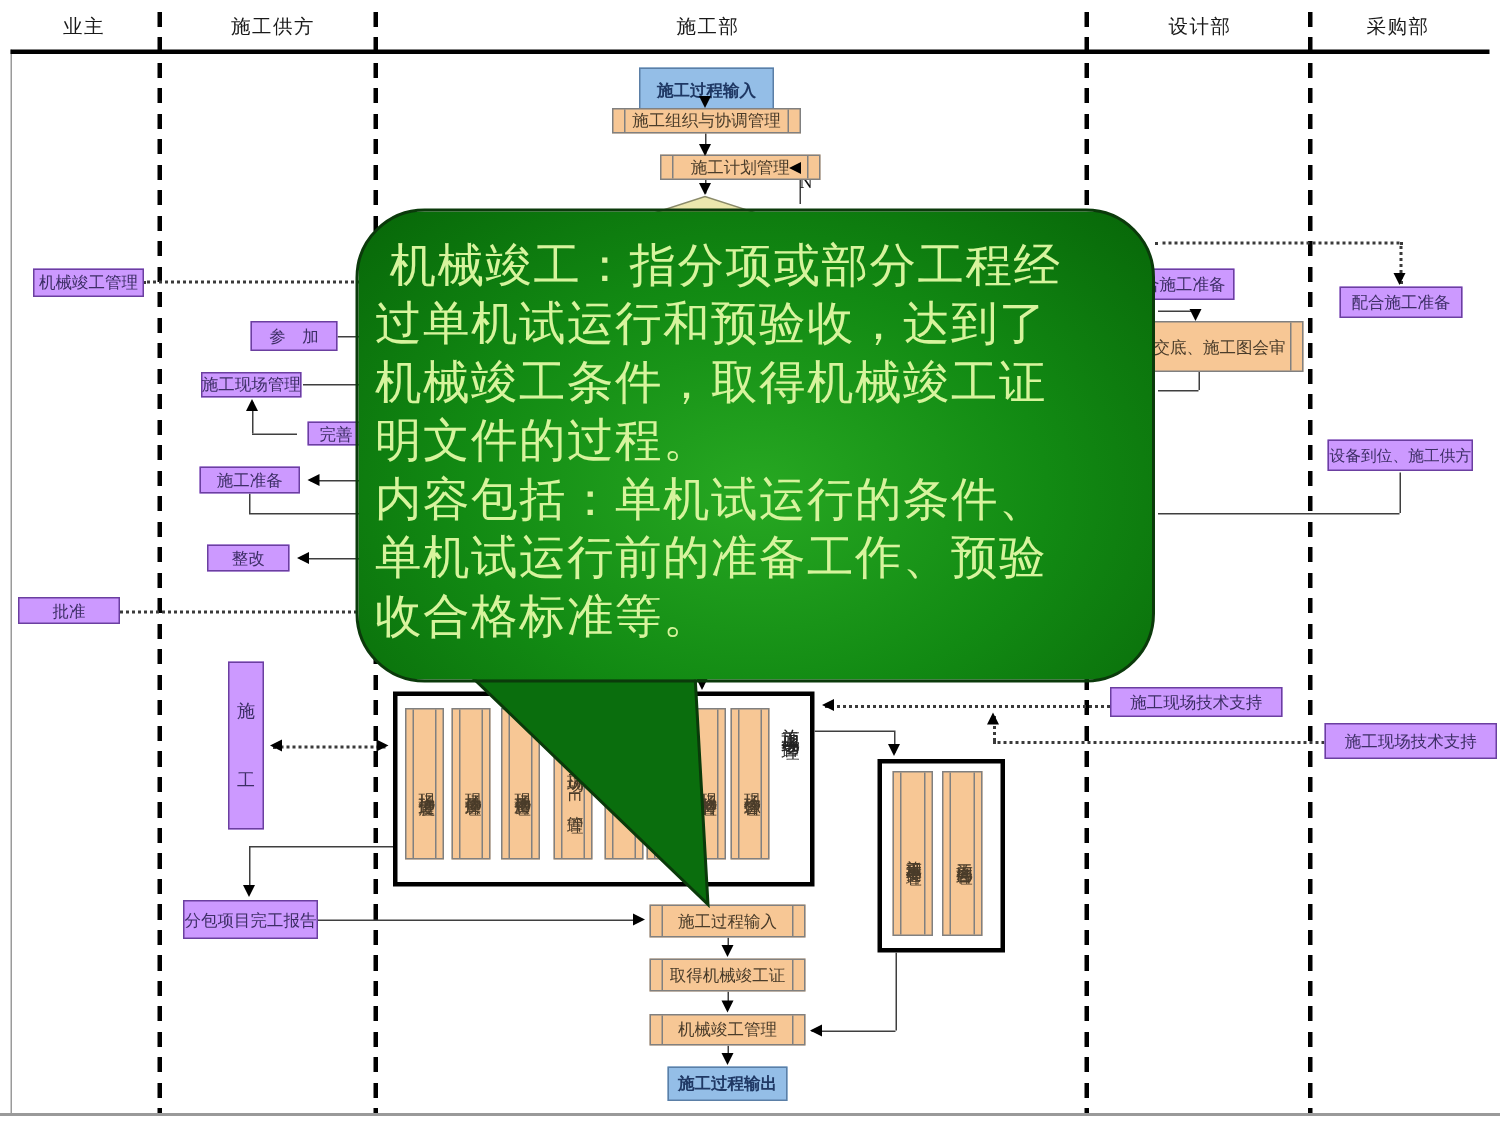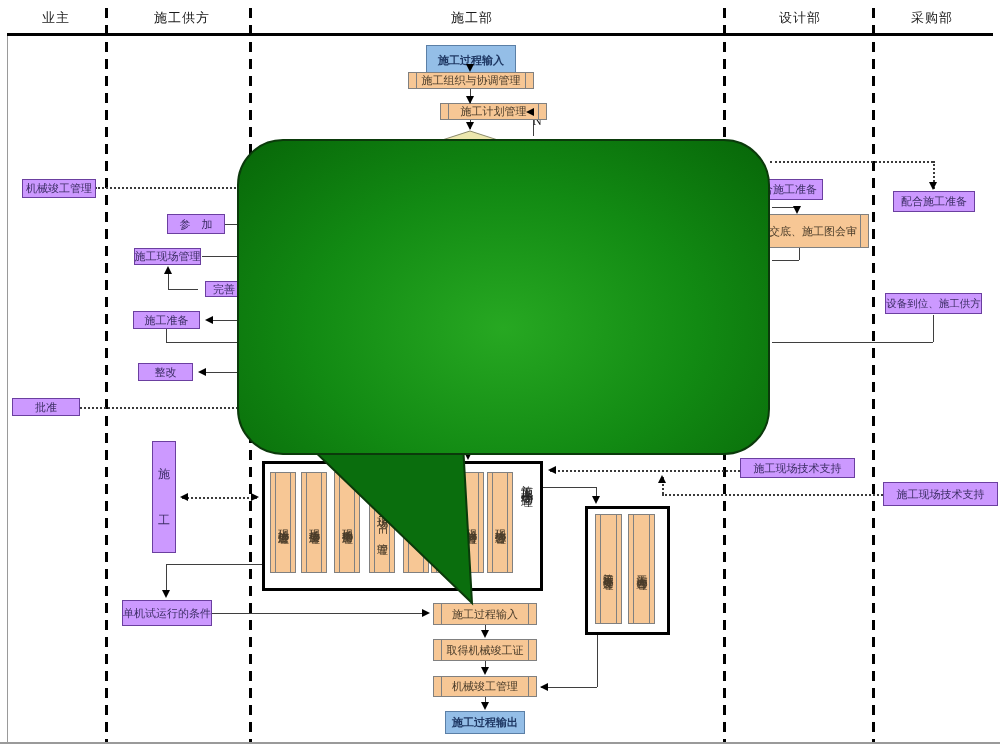--- a/index.html
+++ b/index.html
@@ -147,21 +147,21 @@
   <div class="bx purple" style="left:745px;top:179px;width:78px;height:21px;">配合施工准备</div>
   <div class="bx orange tabs" style="left:757px;top:214px;width:112px;height:34px;">交底、施工图会审</div>
   <div class="bx purple" style="left:740px;top:458px;width:115px;height:20px;">施工现场技术支持</div>
 
   <div class="bx purple" style="left:893px;top:191px;width:82px;height:21px;">配合施工准备</div>
   <div class="bx purple" style="left:885px;top:293px;width:97px;height:21px;font-size:10.5px;">设备到位、施工供方</div>
   <div class="bx purple" style="left:883px;top:482px;width:115px;height:24px;">施工现场技术支持</div>
 
   <div class="bx purple tall" style="left:152px;top:441px;width:24px;height:112px;">施
 工</div>
-  <div class="bx purple" style="left:122px;top:600px;width:90px;height:26px;">单机试运行的条件</div>
+  <div class="bx purple" style="left:122px;top:600px;width:90px;height:26px;">分包项目完工报告</div>
 
   <div class="group" style="left:262px;top:461px;width:281px;height:130px;">
     <div class="bx orange tabs vbox" style="left:5px;top:8px;width:26px;height:101px;">现场进度管理</div>
     <div class="bx orange tabs vbox" style="left:36px;top:8px;width:26px;height:101px;">现场质量管理</div>
     <div class="bx orange tabs vbox" style="left:69px;top:8px;width:26px;height:101px;">现场费用管理</div>
     <div class="bx orange tabs vbox" style="left:104px;top:8px;width:26px;height:101px;">现场HSE管理</div>
     <div class="bx orange tabs vbox" style="left:138px;top:8px;width:26px;height:101px;"></div>
     <div class="bx orange tabs vbox" style="left:166px;top:8px;width:26px;height:101px;"></div>
     <div class="bx orange tabs vbox" style="left:193px;top:8px;width:26px;height:101px;">现场材料管理</div>
     <div class="bx orange tabs vbox" style="left:222px;top:8px;width:26px;height:101px;">现场综合管理</div>
@@ -176,14 +176,21 @@
   <div class="bx orange tabs" style="left:433px;top:603px;width:104px;height:22px;">施工过程输入</div>
   <div class="bx orange tabs" style="left:433px;top:639px;width:104px;height:22px;">取得机械竣工证</div>
   <div class="bx orange tabs" style="left:433px;top:676px;width:104px;height:21px;">机械竣工管理</div>
   <div class="bx blue" style="left:445px;top:711px;width:80px;height:23px;">施工过程输出</div>
 
   <svg id="tail-svg" class="shape" width="1000" height="750">
     <polygon points="307,444 463,444 472,603" fill="var(--tail-fill)" stroke="#0a3a0a" stroke-width="2"></polygon>
   </svg>
 
   <div class="bubble"></div>
+  <div class="bubble-text">&nbsp;机械竣工：指分项或部分工程经
+过单机试运行和预验收，达到了
+机械竣工条件，取得机械竣工证
+明文件的过程。
+内容包括：单机试运行的条件、
+单机试运行前的准备工作、预验
+收合格标准等。</div>
 
 </div>
 
 </body></html>

